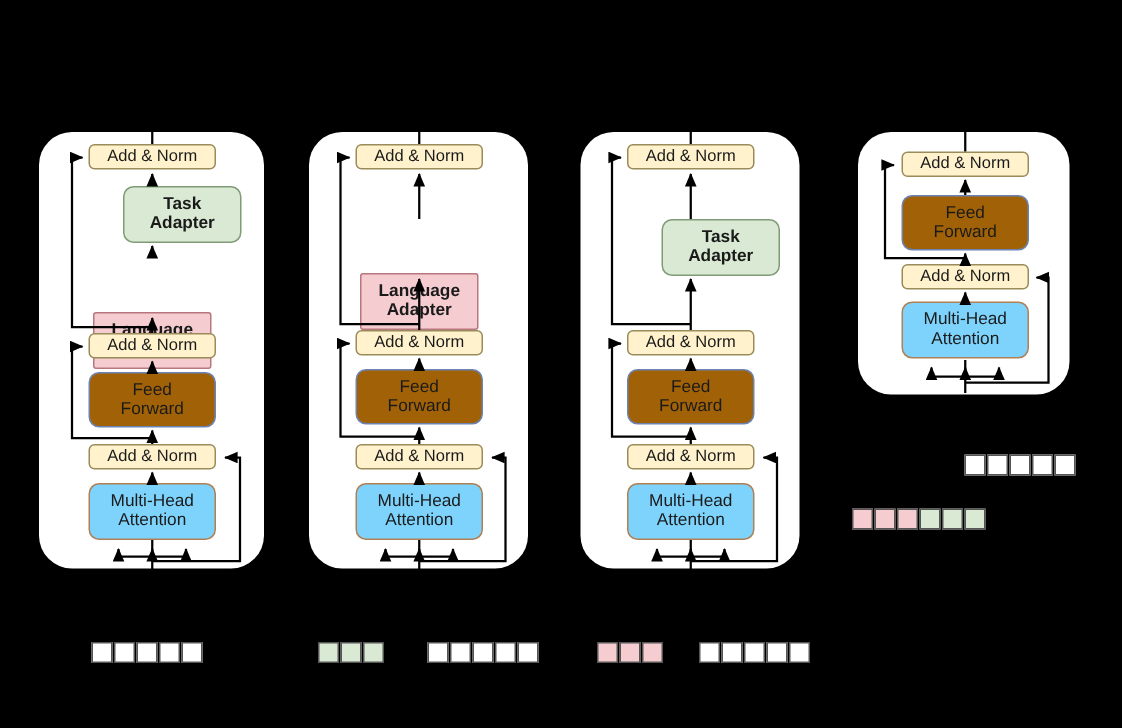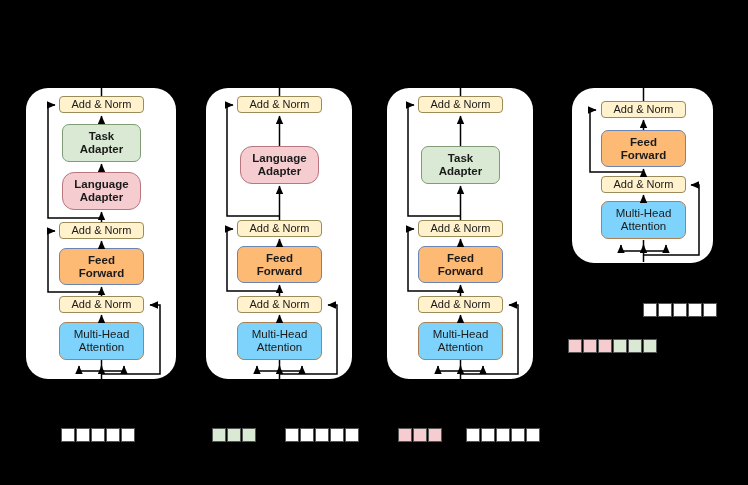--- a/index.html
+++ b/index.html
@@ -45,48 +45,49 @@
 
   .node-addnorm {
     background: #fff2cc;
     border: 1px solid #9a8b5a;
     border-radius: 4px;
     font-size: 11px;
     height: 17px;
   }
 
   .node-ff {
-    background: #fdba74;
+    background: #a16207;
     border: 1px solid #6b84b4;
     border-radius: 7px;
     font-size: 11.5px;
-    font-weight: bold;
   }
 
   .node-mha {
     background: #7dd3fc;
     border: 1px solid #b08055;
     border-radius: 7px;
     font-size: 11.5px;
   }
 
   .node-task {
     background: #d9e9d3;
     border: 1px solid #7f9c77;
     border-radius: 7px;
     font-size: 11.5px;
     font-weight: bold;
+    margin-left: 20px;
   }
 
   .node-lang {
     background: #f5ccd0;
     border: 1px solid #b8767e;
-    border-radius: 12px;
+    border-radius: 2px;
     font-size: 11.5px;
     font-weight: bold;
+    margin-top: 36px;
   }
 
   .node span { display: block; }
 
   svg.wires {
     position: absolute;
     left: 0; top: 0;
     width: 748px;
     height: 485px;
     pointer-events: none;

